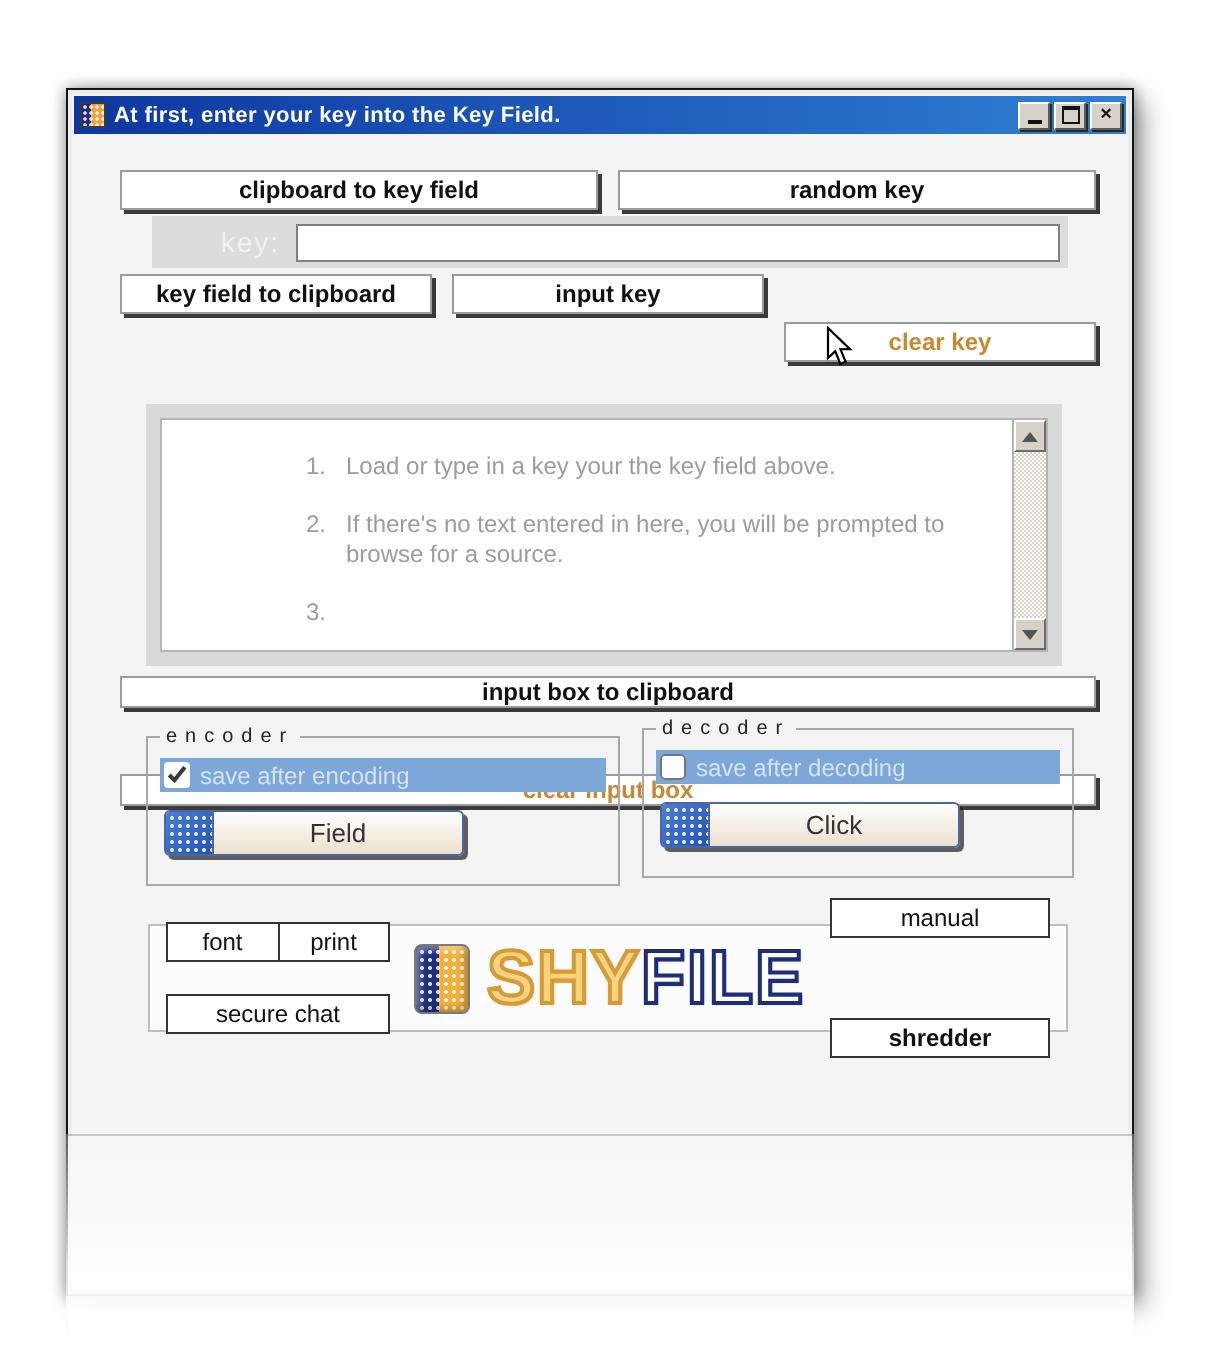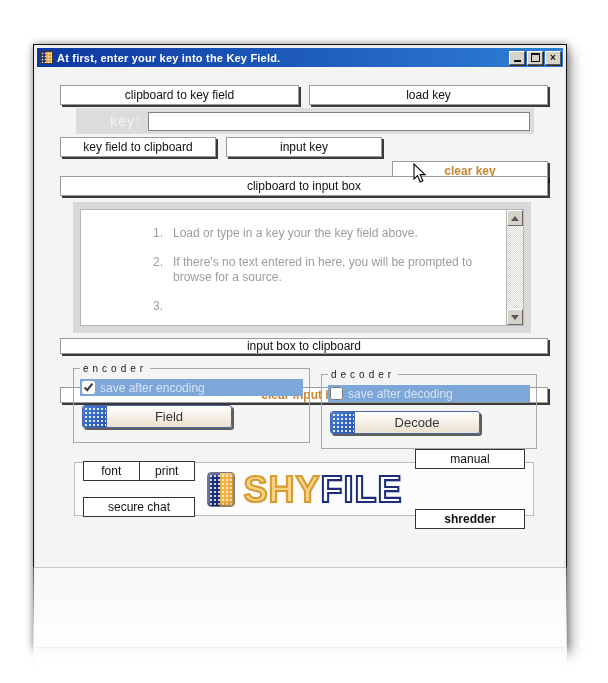--- a/index.html
+++ b/index.html
@@ -34,21 +34,21 @@
     font-size:10px;font-weight:bold;color:#111;line-height:1;box-sizing:border-box;
   }
   .winbtn .maxbox{width:7px;height:6px;border:1px solid #111;border-top-width:2px;display:block;}
   .winbtn .minline{display:block;width:7px;height:2px;background:#111;margin-top:7px;}
 
   
   .sbtn{
     background:#ffffff;border:1px solid #9a9a9a;box-sizing:border-box;
     box-shadow:2px 2px 0 rgba(25,25,25,.85);
     display:flex;align-items:center;justify-content:center;
-    font-size:12px;color:#111;height:20px;cursor:default;white-space:nowrap;
+    font-size:12px;color:#111;height:20px;cursor:default;white-space:nowrap;font-weight:bold;
   }
   .orange{color:#c8882f;font-weight:bold;margin-top:24px;}
 
   .row1,.row2{position:absolute;left:26px;width:488px;display:flex;gap:10px;}
   .row1{top:40px;} .row2{top:92px;}
   .row1 .sbtn,.row2 .sbtn{flex:1;}
 
   
   .keystrip{
     position:absolute;left:42px;top:63px;width:458px;height:26px;background:#dcdcdc;
@@ -87,21 +87,21 @@
   .row3{position:absolute;left:26px;top:293px;width:488px;display:flex;gap:9px;flex-direction:column;}
   .row3 .sbtn{flex:1;}
 
   
   fieldset{
     position:absolute;margin:0;border:1px solid #a8a8a8;background:transparent;
     padding:4px 6px 6px 6px;box-sizing:border-box;
   }
   fieldset legend{font-size:10px;letter-spacing:4px;color:#222;padding:0 3px;}
   .fs-enc{left:39px;top:318px;width:237px;height:80px;}
-  .fs-dec{left:287px;top:324px;width:216px;height:80px;}
+  .fs-dec{left:287px;top:314px;width:216px;height:80px;}
   .chkstrip{
     height:17px;background:#7da6d9;display:flex;align-items:center;gap:5px;
     color:#d5e4f5;font-size:12px;padding-left:2px;margin-top:1px;
   }
   .chkstrip input{width:13px;height:13px;margin:0;accent-color:#ffffff;}
   .xpbtn{
     margin-top:9px;margin-left:2px;width:150px;height:23px;display:flex;
     border:1px solid #4a66a8;border-radius:3px;overflow:hidden;
     background:linear-gradient(#ffffff,#ece0ce);
     box-shadow:2px 2px 0 rgba(30,30,30,.7);box-sizing:border-box;cursor:default;
@@ -166,35 +166,34 @@
     <span class="winbtn">
         <span class="maxbox"></span>
       </span>
     <span class="winbtn">
         <span>×</span>
       </span>
   </div>
 
   <div class="row1">
     <div class="sbtn">clipboard to key field</div>
-    <div class="sbtn">load key</div>
+    <div class="sbtn">random key</div>
   </div>
 
   <div class="keystrip">
     <span class="keylabel">key:</span>
     <input class="keyinput" type="text" value="" style="">
   </div>
 
   <div class="row2">
     <div class="sbtn">key field to clipboard</div>
     <div class="sbtn">input key</div>
     <div class="sbtn orange">clear key</div>
   </div>
 
-  <div class="sbtn wbtn-wide">clipboard to input box</div>
 
   <div class="txtframe">
     <div class="txtinner">
       <div class="instructions">
         <div class="instr">
           <span class="n">1.</span>
           <span class="t">Load or type in a key your the key field above.</span>
         </div>
         <div class="instr">
           <span class="n">2.</span>
@@ -233,21 +232,21 @@
   </fieldset>
 
   <fieldset class="fs-dec">
     <legend>decoder</legend>
     <div class="chkstrip">
       <input type="checkbox" style="">
       <span>save after decoding</span>
     </div>
     <div class="xpbtn">
       <span class="icn"></span>
-      <span class="lbl">Decode</span>
+      <span class="lbl">Click</span>
     </div>
   </fieldset>
 
   <div class="footer">
     <div class="fcol">
       <div class="fbox fontprint">
         <div class="cell">font</div>
         <div class="cell">print</div>
       </div>
       <div class="fbox" style="width:112px">secure chat</div>

